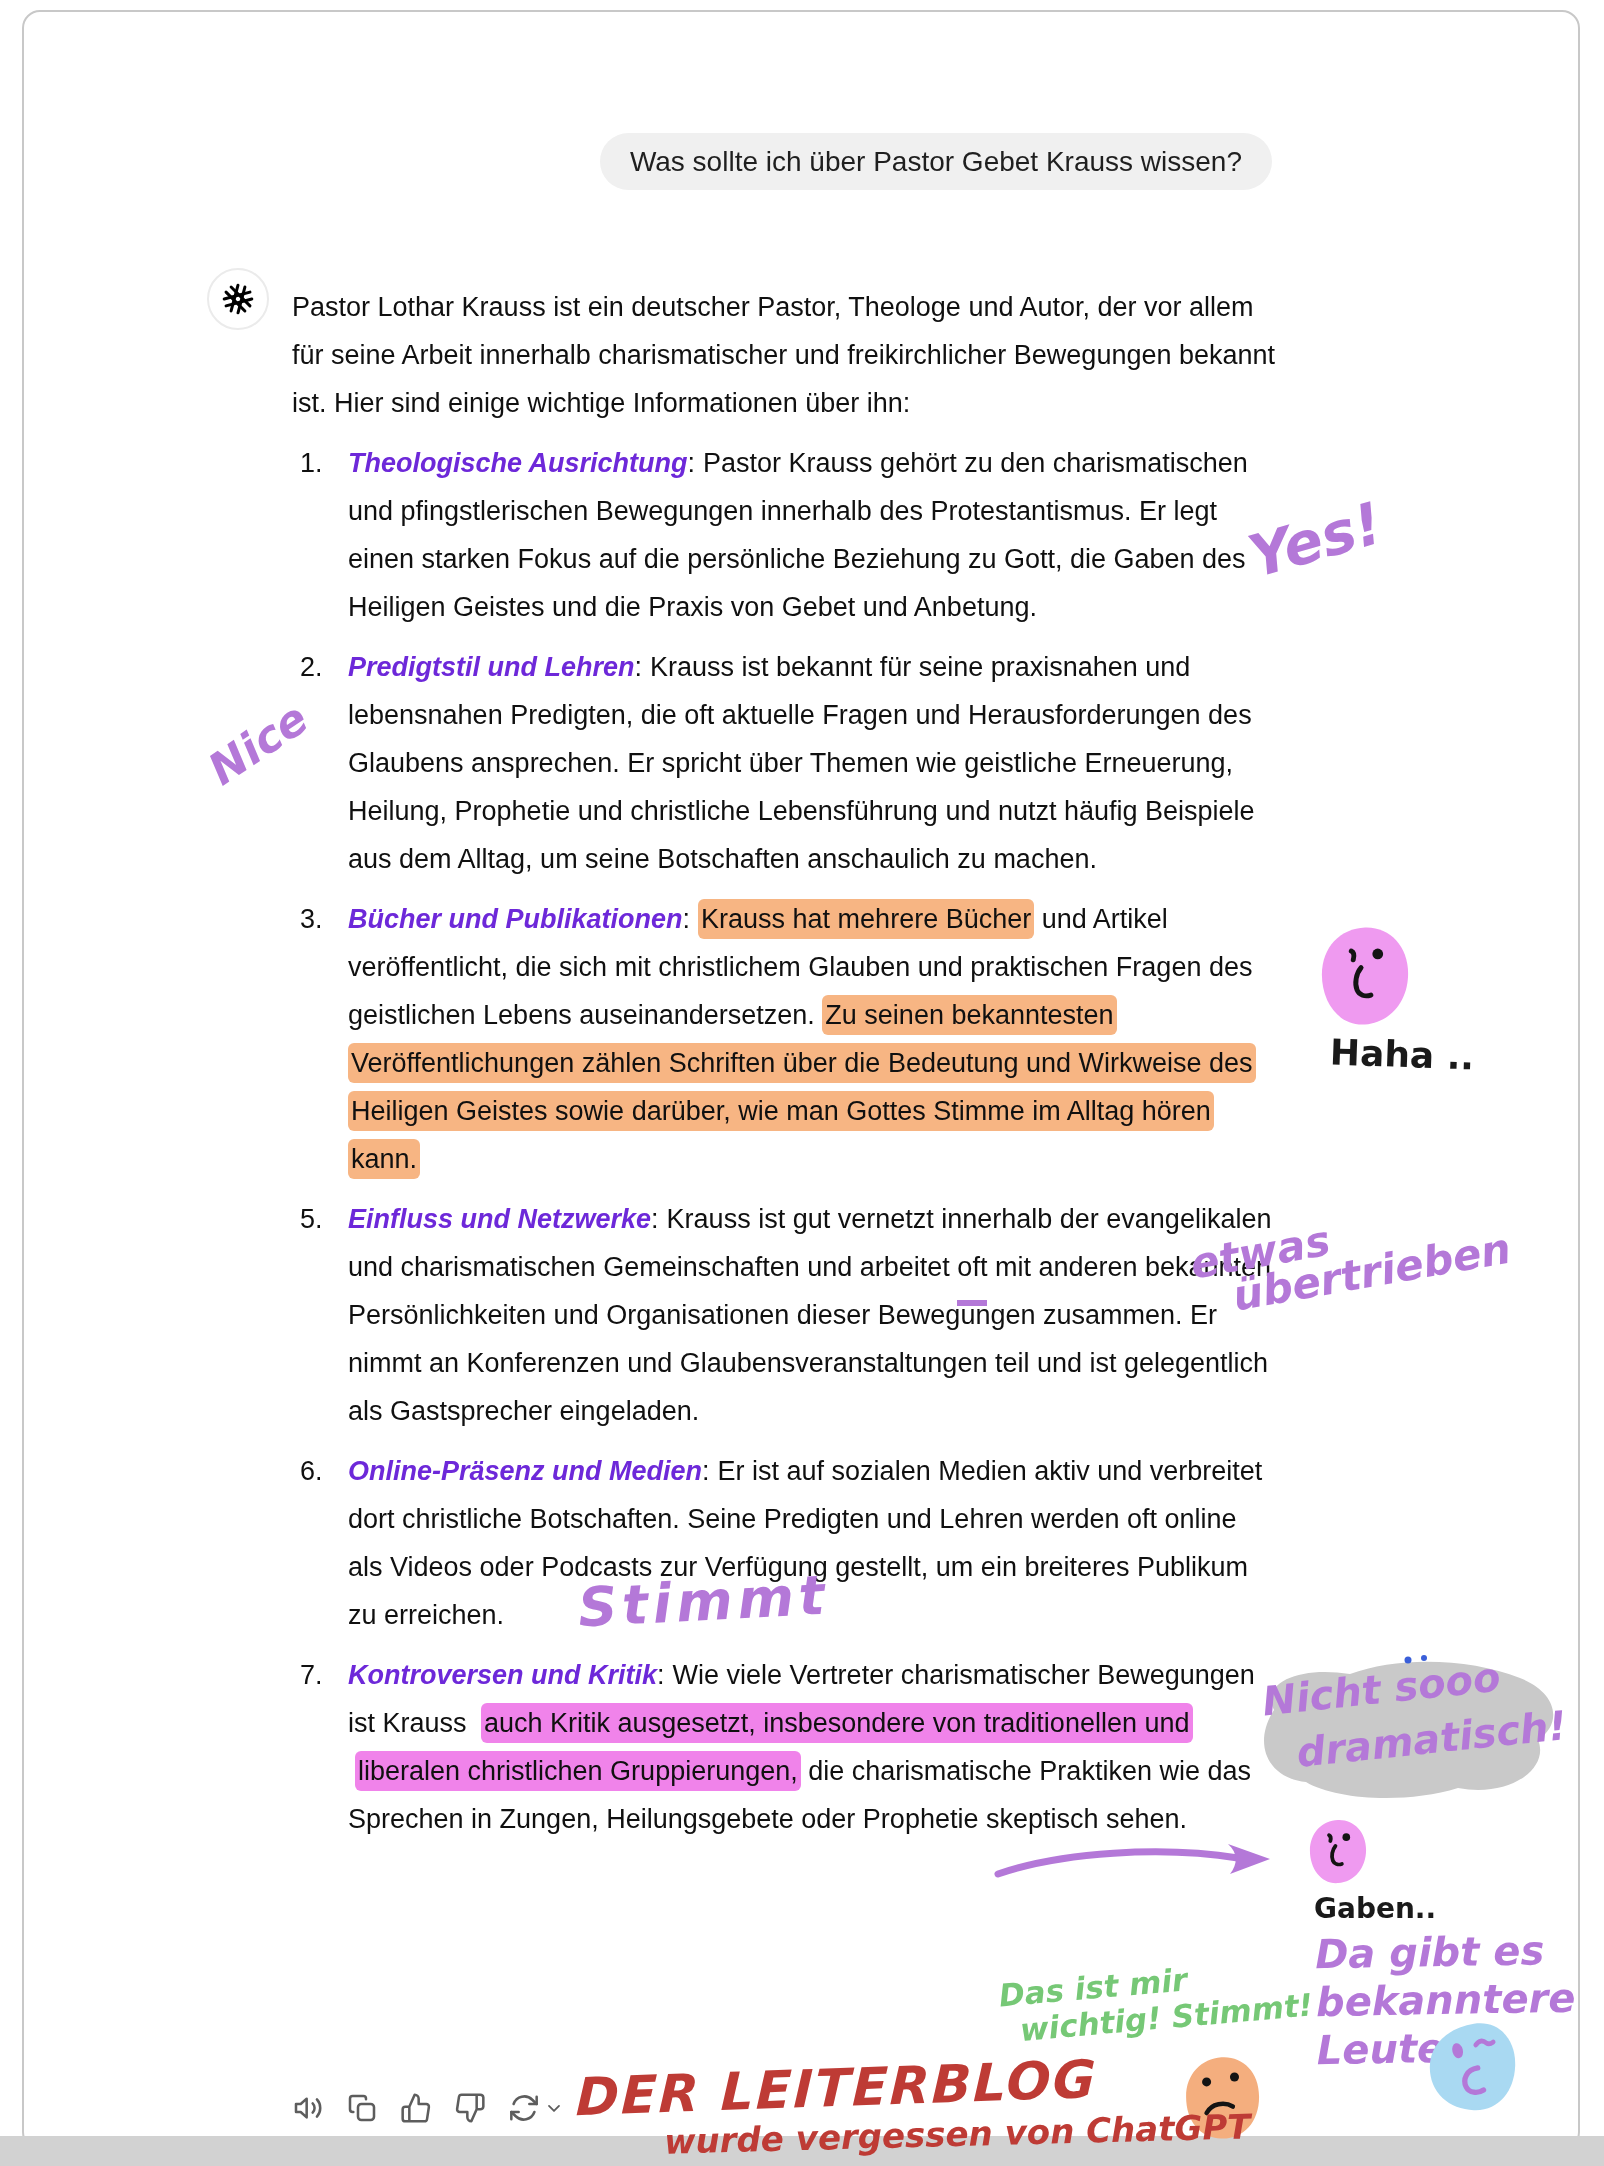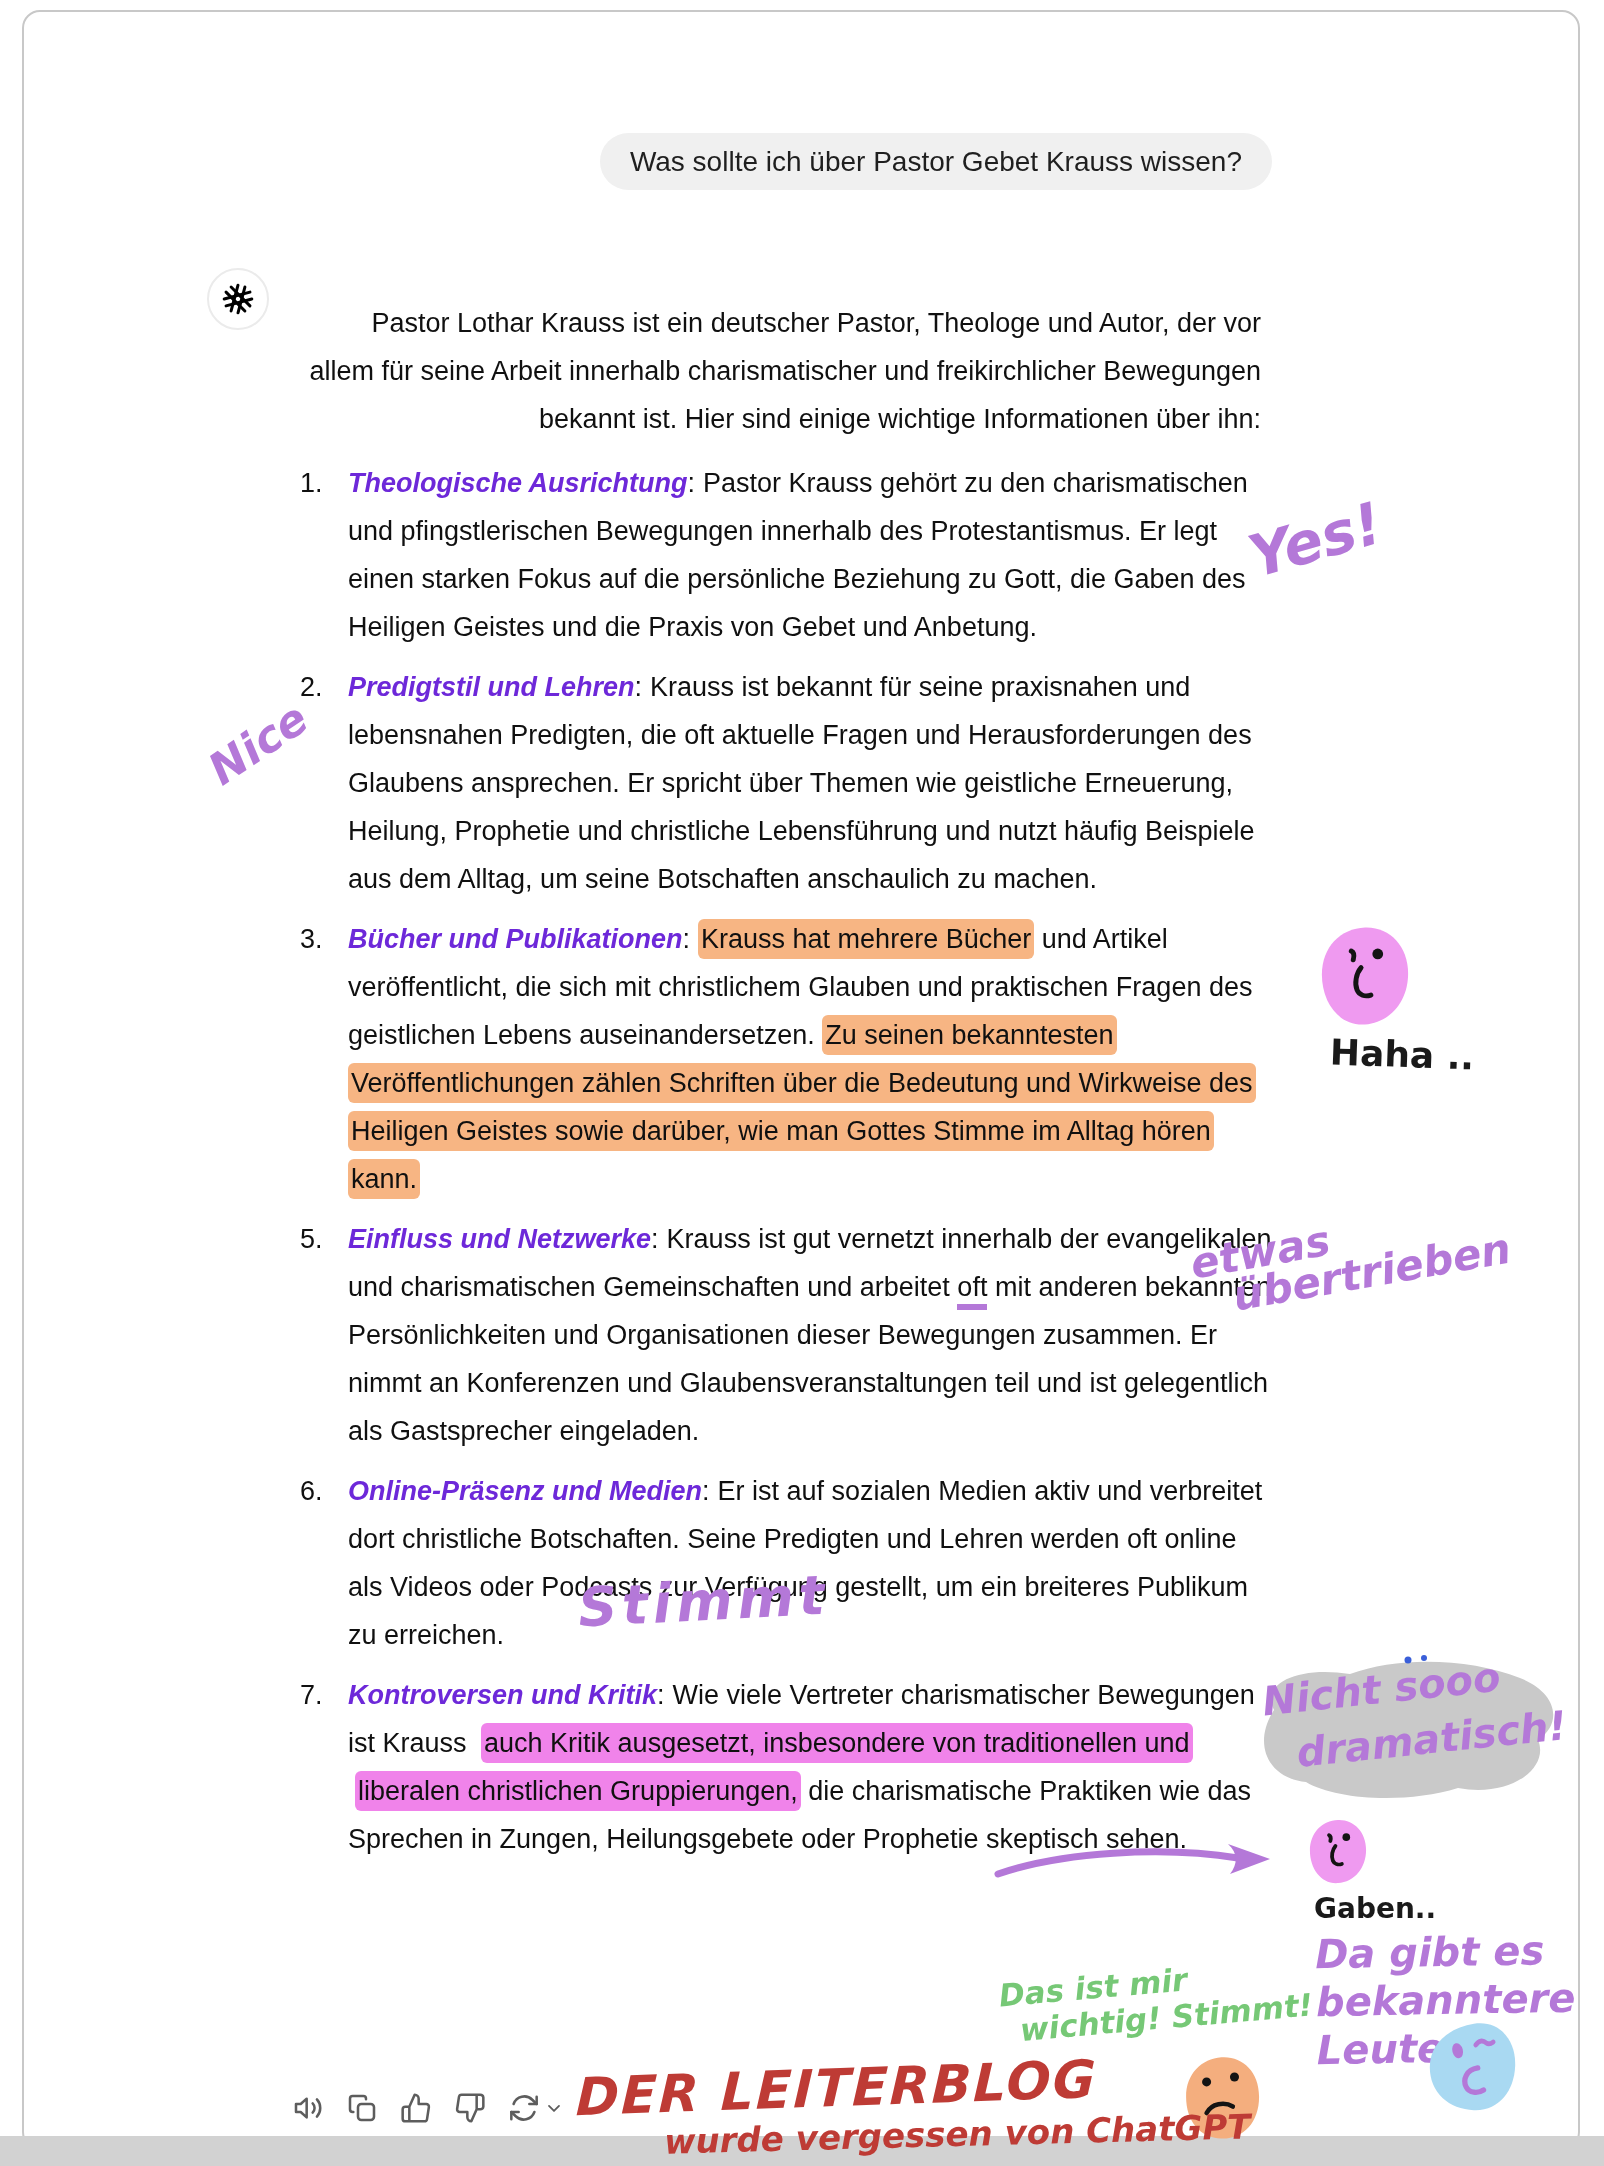--- a/index.html
+++ b/index.html
@@ -14,33 +14,33 @@
   .bubble{position:absolute;top:133px;right:332px;height:57px;background:#f0f0f0;
     border-radius:29px;display:flex;align-items:center;padding:0 30px;
     font-size:28px;color:#1f1f1f;z-index:2;}
   
   .avatar{position:absolute;left:207px;top:268px;width:62px;height:62px;
     border:2px solid #ebebeb;border-radius:50%;display:flex;align-items:center;
     justify-content:center;box-sizing:border-box;z-index:2;}
   
   .content{position:absolute;left:292px;top:283px;width:985px;font-size:27px;
     line-height:48px;color:#101010;z-index:2;}
-  .intro{margin:16px;text-align:right;}
+  .intro{margin:0;}
   .item{display:flex;margin-top:12px;padding-left:8px;}
   .item .num{width:48px;flex:none;}
   .item .ibody{flex:1;}
   .ttl{font-weight:700;color:#6d28d9;font-style:italic;}
   .sep{margin-right:8px;}
   .summary{margin-top:30px;}
   .hl{border-radius:6px;padding:5px 3px;box-decoration-break:clone;
       -webkit-box-decoration-break:clone;}
   .hl-o{background:#f7b583;margin-top:33px;}
   .hl-m{background:#f083ea;margin-left:7px;}
   .hl-y{background:#f4e96e;}
-  .u-purple{border-bottom:6px solid #b478d8;padding-bottom:2px;}
+  .u-purple{border-bottom:6px solid #b478d8;padding-bottom:18px;}
   
   .toolbar{position:absolute;left:292px;top:2092px;display:flex;gap:22px;
     align-items:center;z-index:6;}
   .tb-ic{width:32px;height:32px;stroke:#5d5d5d;fill:none;stroke-width:1.9;
     stroke-linecap:round;stroke-linejoin:round;cursor:pointer;}
   .tb-group{display:flex;align-items:center;gap:4px;}
   .chev{width:20px;height:20px;stroke:#5d5d5d;fill:none;stroke-width:2.2;
     stroke-linecap:round;stroke-linejoin:round;cursor:pointer;}
   
   .hw{position:absolute;font-family:"DejaVu Sans",sans-serif;font-style:italic;

